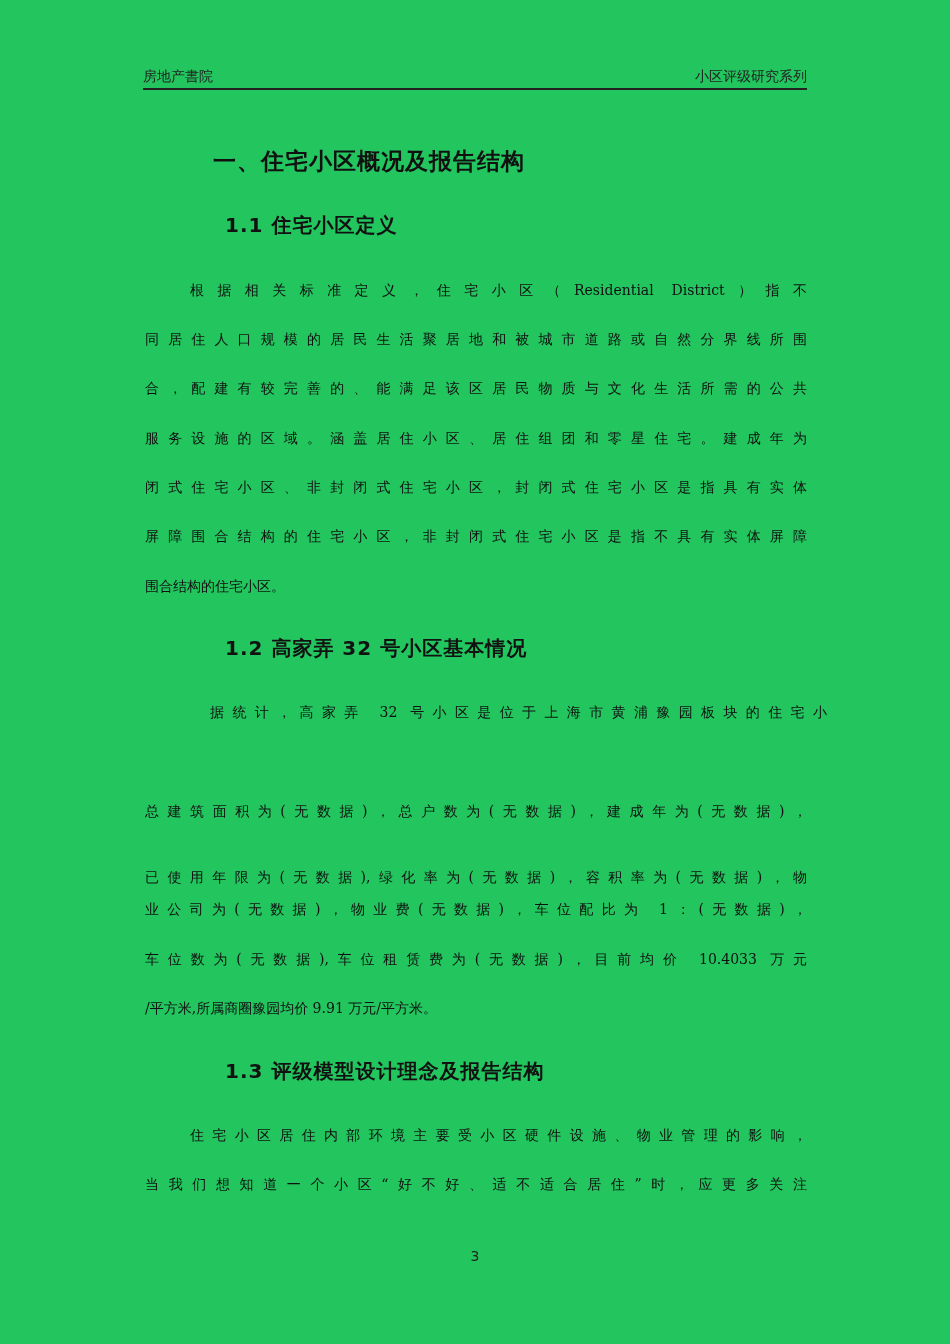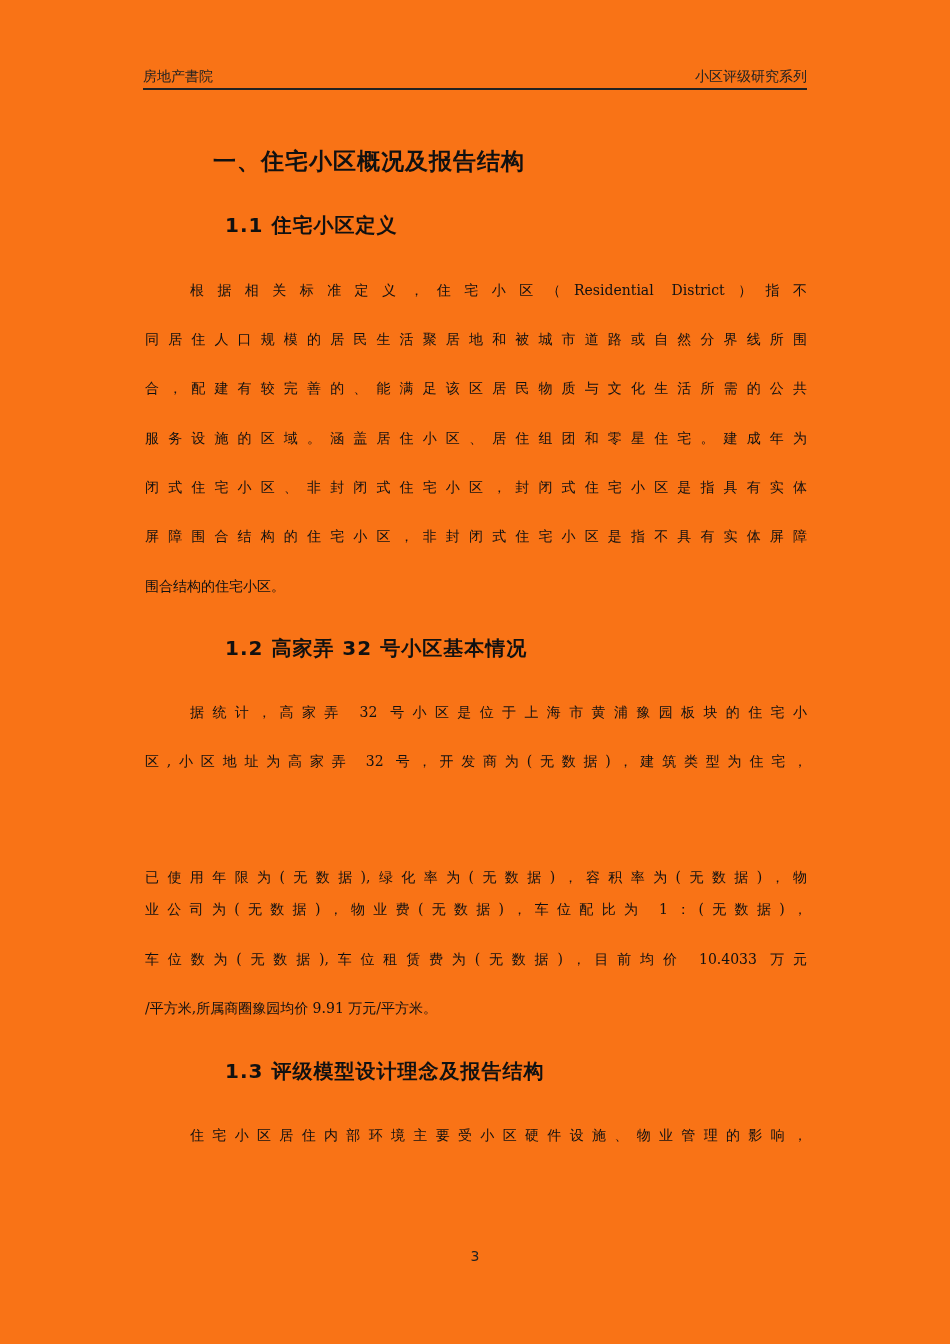--- a/index.html
+++ b/index.html
@@ -1,17 +1,17 @@
 <!DOCTYPE html>
 <html><head>
   <meta charset="utf-8">
   <style>
     html, body { margin: 0; padding: 0; background: #ffffff; }
     body { width: 950px; height: 1344px; position: relative; overflow: hidden; color: #111; }
-    .page { position: absolute; left: 0; top: 0; width: 950px; height: 1344px; background: #f97316; }
+    .page { position: absolute; left: 0; top: 0; width: 950px; height: 1344px; background: #22c55e; }
     .hdr { position: absolute; left: 143px; width: 664px; top: 66px; height: 24px; font-family: "DejaVu Sans", sans-serif; font-size: 14px; color: #222; }
     .hdr-left { position: absolute; left: 0; top: 2px; }
     .hdr-right { position: absolute; right: 0; top: 2px; }
     .hdr-rule { position: absolute; left: 143px; width: 664px; top: 88px; height: 2px; background: #222; }
     .h1 { position: absolute; left: 193px; top: 146px; font-family: "DejaVu Sans", sans-serif; font-weight: bold; font-size: 23px; letter-spacing: 1px; color: #111; white-space: nowrap; margin-left: 20px; }
     .h2 { position: absolute; left: 193px; font-family: "DejaVu Sans", sans-serif; font-weight: bold; font-size: 20px; letter-spacing: 1px; color: #111; white-space: nowrap; margin-left: 32px; }
     .line { position: absolute; left: 145px; width: 662px; font-family: "DejaVu Serif", serif; font-size: 14px; color: #111; white-space: nowrap; text-align: justify; text-align-last: justify; height: 28px; line-height: 28px; }
     .line.first { left: 190px; width: 617px; }
     .line.last { text-align-last: left; }
     .pagenum { position: absolute; left: 0; width: 950px; text-align: center; top: 1248px; font-family: "DejaVu Sans", sans-serif; font-size: 14px; color: #222; }
@@ -32,24 +32,25 @@
   <div class="h2" style="top:212px;">1.1 住宅小区定义</div>
   <div class="line first" style="top:276px;">根据相关标准定义，住宅小区（Residential District）指不</div>
   <div class="line" style="top:325px;">同居住人口规模的居民生活聚居地和被城市道路或自然分界线所围</div>
   <div class="line" style="top:374px;">合，配建有较完善的、能满足该区居民物质与文化生活所需的公共</div>
   <div class="line" style="top:424px;">服务设施的区域。涵盖居住小区、居住组团和零星住宅。建成年为</div>
   <div class="line" style="top:473px;">闭式住宅小区、非封闭式住宅小区，封闭式住宅小区是指具有实体</div>
   <div class="line" style="top:522px;">屏障围合结构的住宅小区，非封闭式住宅小区是指不具有实体屏障</div>
   <div class="line last" style="top:572px;">围合结构的住宅小区。</div>
 
   <div class="h2" style="top:635px;">1.2 高家弄 32 号小区基本情况</div>
-  <div class="line first" style="top:698px;">据统计，高家弄 32 号小区是位于上海市黄浦豫园板块的住宅小</div>
-  <div class="line" style="top:747px;">区,小区地址为高家弄 32 号，开发商为(无数据)，建筑类型为住宅，</div>
+  <div class="line first" style="top:698px;margin-left:20px;">据统计，高家弄 32 号小区是位于上海市黄浦豫园板块的住宅小</div>
+  <div class="line" style="top:797px;">总建筑面积为(无数据)，总户数为(无数据)，建成年为(无数据)，</div>
   <div class="line" style="top:846px;margin-top:17px;">已使用年限为(无数据),绿化率为(无数据)，容积率为(无数据)，物</div>
   <div class="line" style="top:895px;">业公司为(无数据)，物业费(无数据)，车位配比为 1：(无数据)，</div>
   <div class="line" style="top:945px;">车位数为(无数据),车位租赁费为(无数据)，目前均价 10.4033 万元</div>
   <div class="line last" style="top:994px;">/平方米,所属商圈豫园均价 9.91 万元/平方米。</div>
 
   <div class="h2" style="top:1058px;">1.3 评级模型设计理念及报告结构</div>
   <div class="line first" style="top:1121px;">住宅小区居住内部环境主要受小区硬件设施、物业管理的影响，</div>
+  <div class="line" style="top:1170px;">当我们想知道一个小区“好不好、适不适合居住”时，应更多关注</div>
 
   <div class="pagenum">3</div>
 </div>
 
 </body></html>

